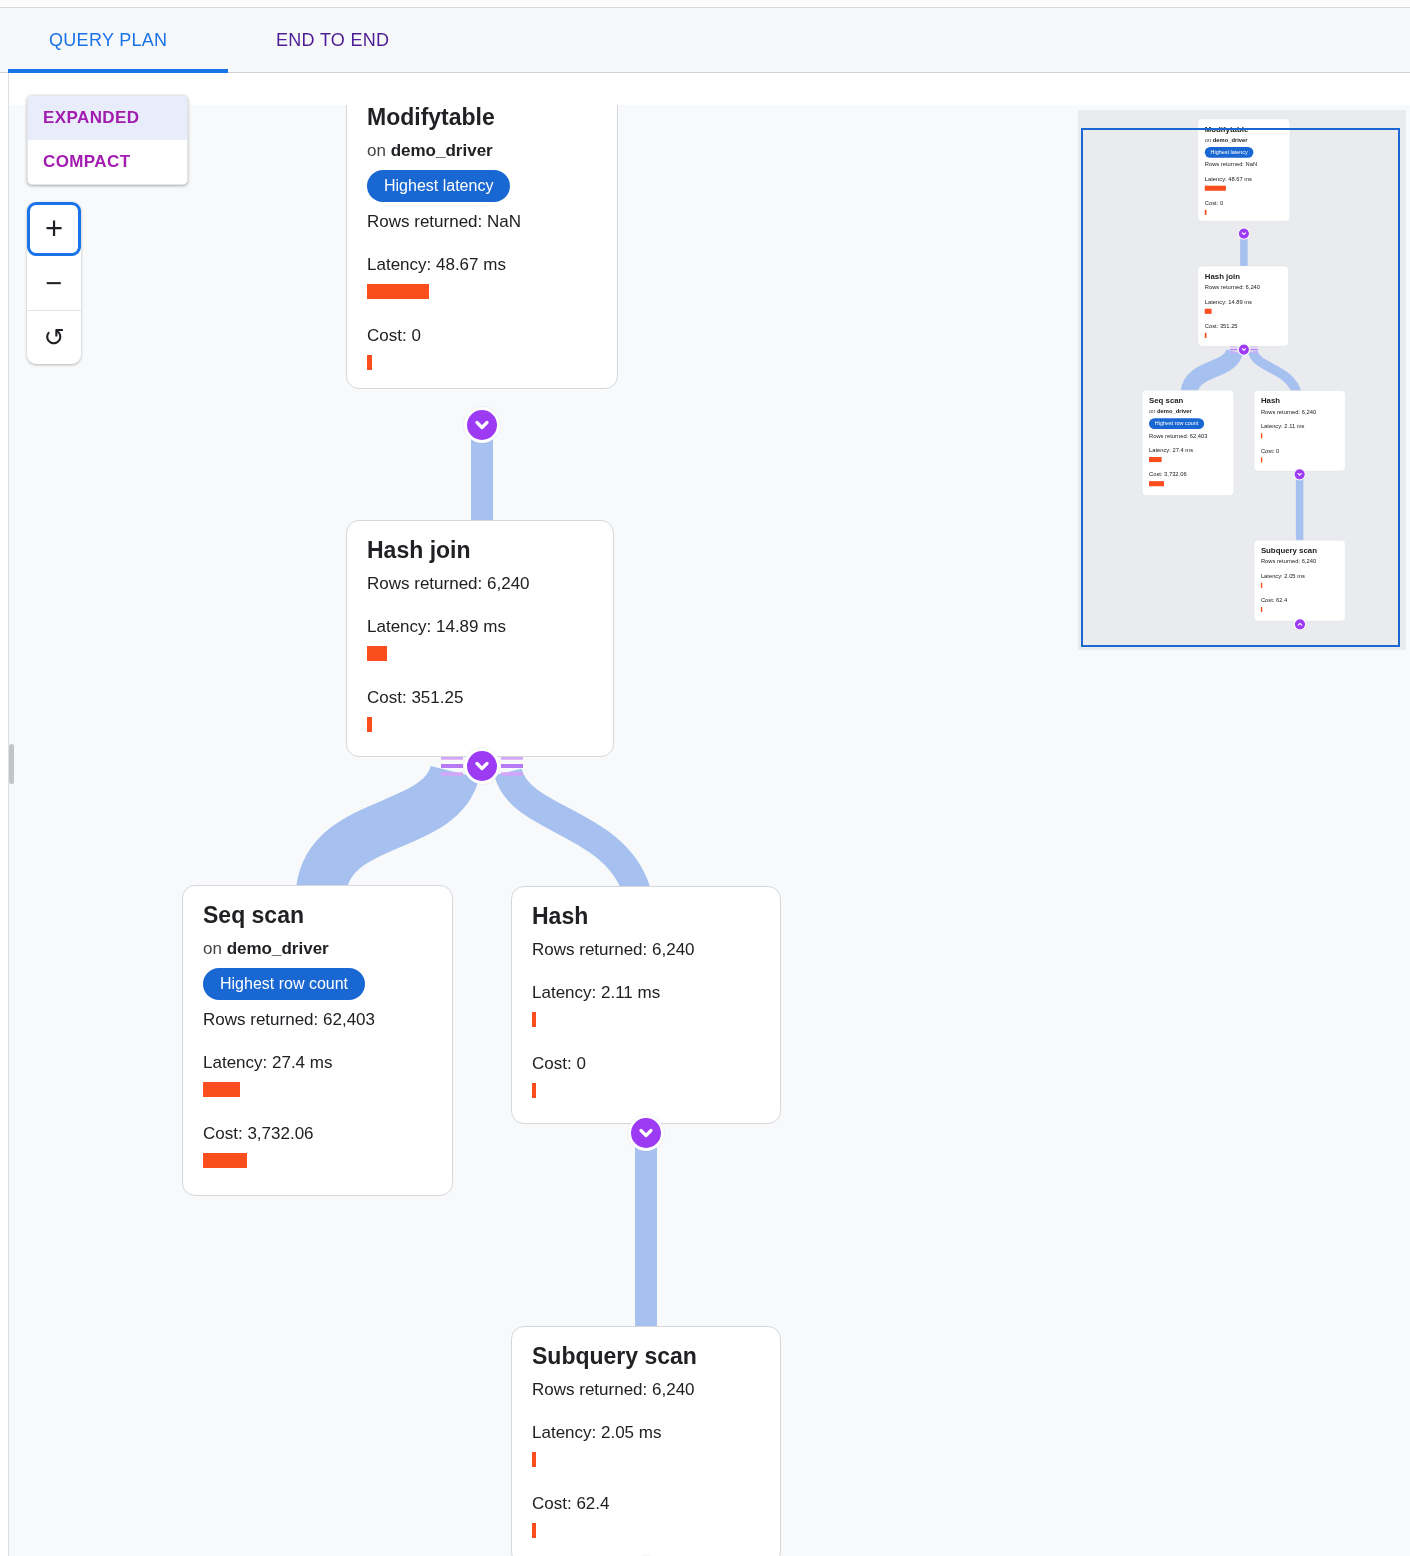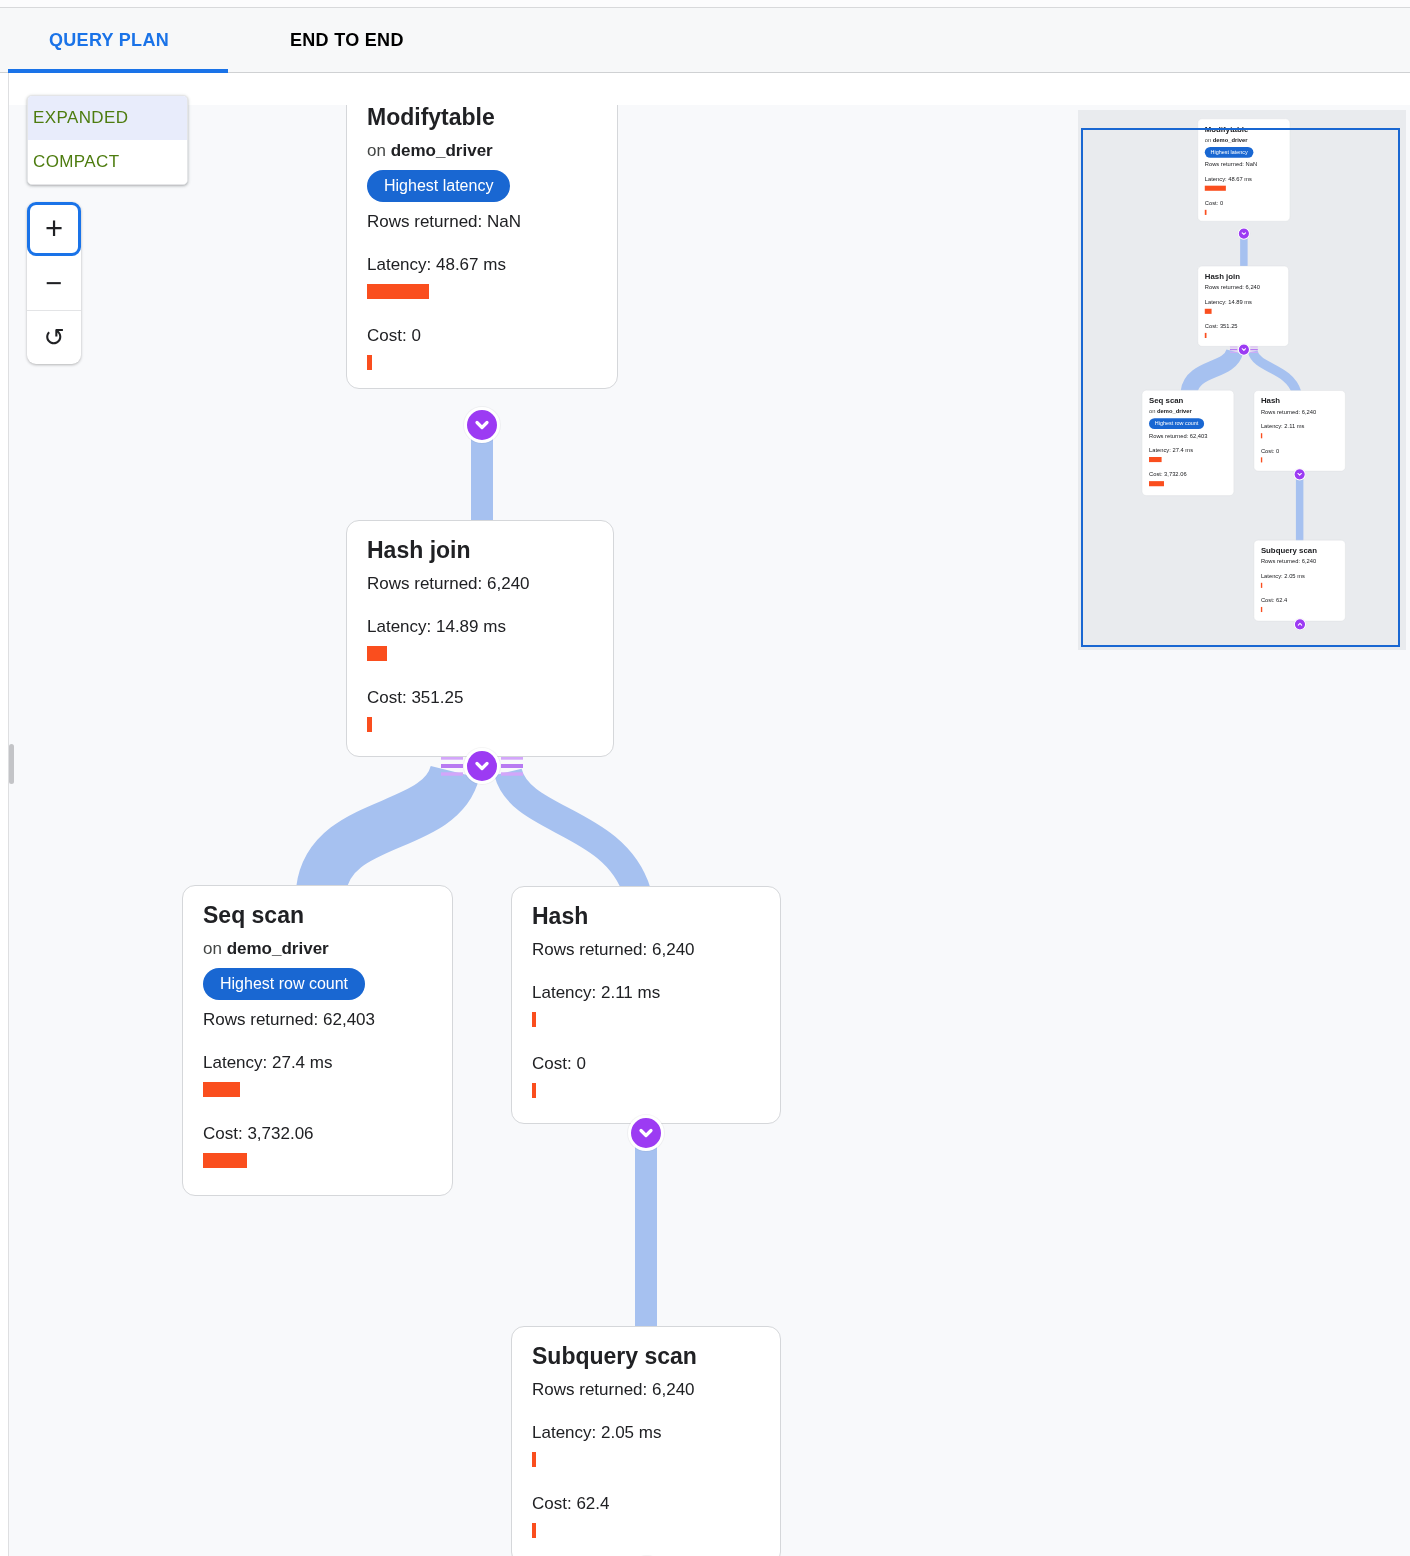--- a/index.html
+++ b/index.html
@@ -5,23 +5,23 @@
   html,body{margin:0;padding:0;width:1410px;height:1556px;overflow:hidden;
     font-family:"Liberation Sans","DejaVu Sans",sans-serif;background:#ffffff;}
   *{box-sizing:border-box;}
 
   
   .top-strip{position:absolute;left:0;top:0;width:1410px;height:8px;background:#fcfcfd;
     border-bottom:1px solid #d8d9db;z-index:20;}
   .tab-bar{position:absolute;left:0;top:8px;width:1410px;height:65px;background:#f7f8f9;
     border-bottom:1px solid #cfd1d3;z-index:20;}
   .tab{position:absolute;top:0;height:100%;display:flex;align-items:center;
-    font-size:18px;font-weight:700;letter-spacing:.3px;cursor:pointer;}
+    font-size:18px;font-weight:400;letter-spacing:.3px;cursor:pointer;}
   .tab-qp{left:49px;color:#1a73e8;}
-  .tab-ete{left:290px;color:#000000;}
+  .tab-ete{left:276px;color:#4c1d95;}
   .tab-underline{position:absolute;left:8px;bottom:-1px;width:220px;height:4px;background:#1a73e8;}
 
   
   .left-rail{position:absolute;left:0;top:73px;width:9px;height:1483px;background:#ffffff;
     border-right:1px solid #dedfe1;z-index:15;}
   .scroll-thumb{position:absolute;left:9px;top:744px;width:5px;height:40px;background:#c3c4c7;
     border-radius:3px;z-index:16;}
 
   
   .canvas{position:absolute;left:9px;top:73px;width:1401px;height:1483px;background:#f8f9fb;overflow:hidden;margin-top:32px;}
@@ -61,22 +61,22 @@
   .minimap{position:absolute;left:1069px;top:5px;width:328px;height:540px;background:#e9ebee;
     overflow:hidden;cursor:pointer;}
   .minimap .tree{left:2px;top:-10px;transform:scale(0.34);transform-origin:0 0;}
   .viewport{position:absolute;left:3px;top:18px;width:319px;height:519px;
     border:2px solid #1967d2;z-index:5;}
 
   
   .view-toggle{position:absolute;left:27px;top:95px;width:161px;background:#ffffff;border-radius:5px;
     border:1px solid #e4e5e7;box-shadow:0 1px 2px rgba(60,64,67,.25),0 1px 3px 1px rgba(60,64,67,.12);
     overflow:hidden;z-index:30;}
-  .vt-btn{height:44px;display:flex;align-items:center;padding-left:5px;color:#4d7c0f;
-    font-size:17px;font-weight:400;letter-spacing:.4px;cursor:pointer;background:#ffffff;}
+  .vt-btn{height:44px;display:flex;align-items:center;padding-left:15px;color:#a21caf;
+    font-size:17px;font-weight:700;letter-spacing:.4px;cursor:pointer;background:#ffffff;}
   .vt-btn.active{background:#e8ecfb;}
 
   .zoom-card{position:absolute;left:27px;top:202px;width:54px;background:#ffffff;border-radius:9px;
     box-shadow:0 1px 3px rgba(0,0,0,.28);z-index:30;}
   .zc-btn{height:54px;display:flex;align-items:center;justify-content:center;color:#202124;cursor:pointer;}
   .zc-plus{font-size:31px;border:3px solid #1a73e8;border-radius:9px;font-weight:500;}
   .zc-minus{font-size:29px;}
   .zc-reset{font-size:25px;border-top:1px solid #e3e4e6;}
 </style>
 </head>

